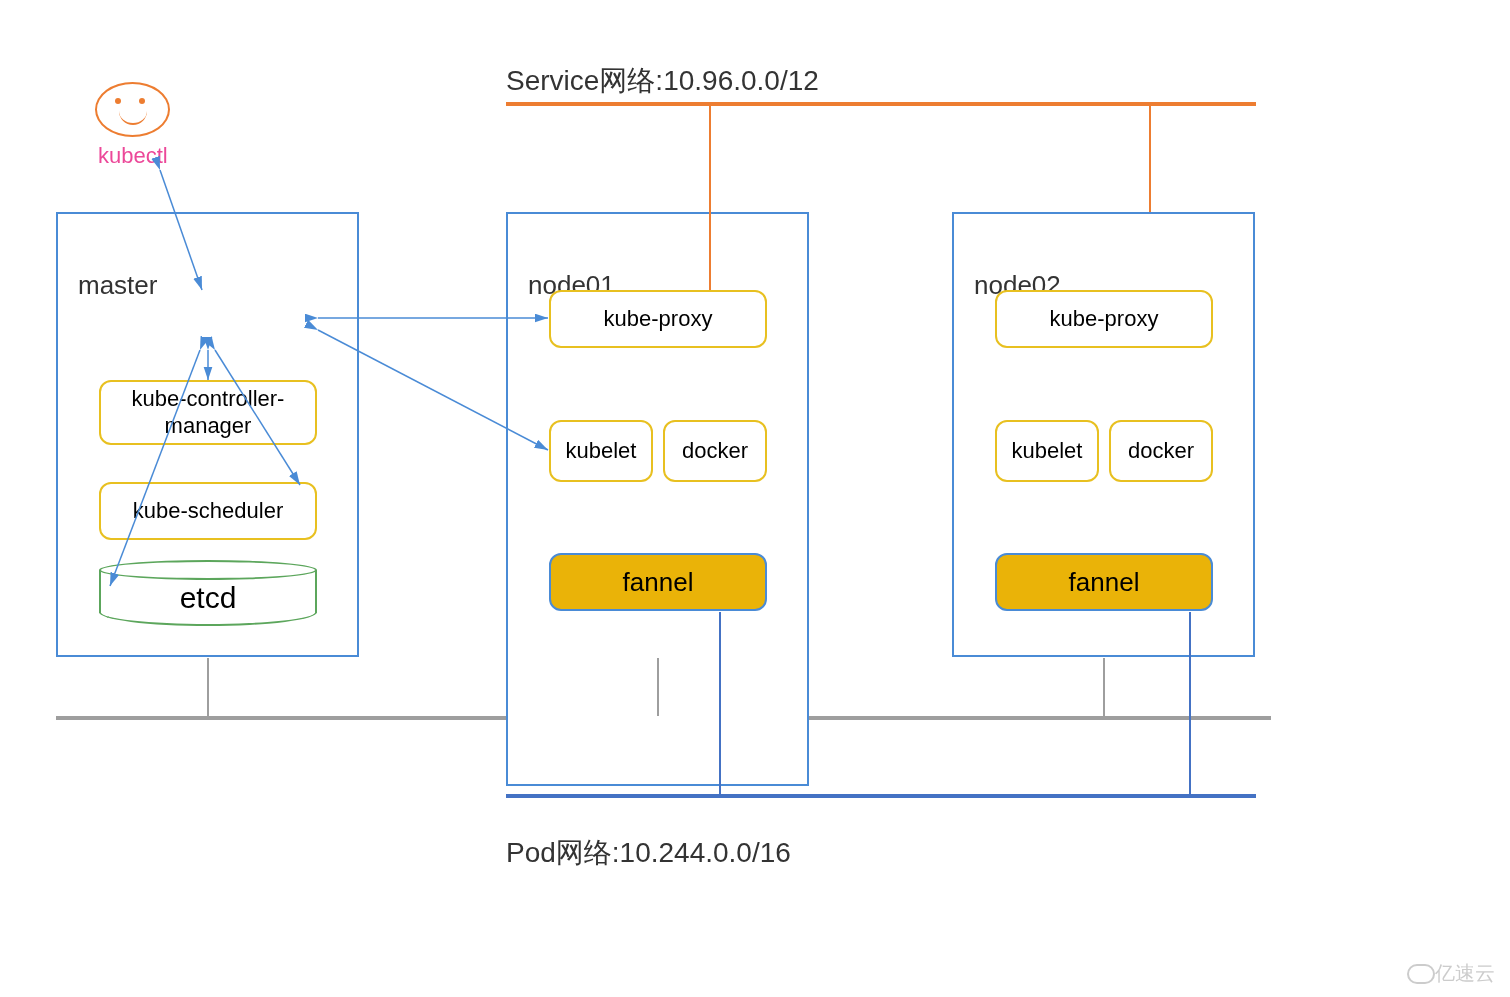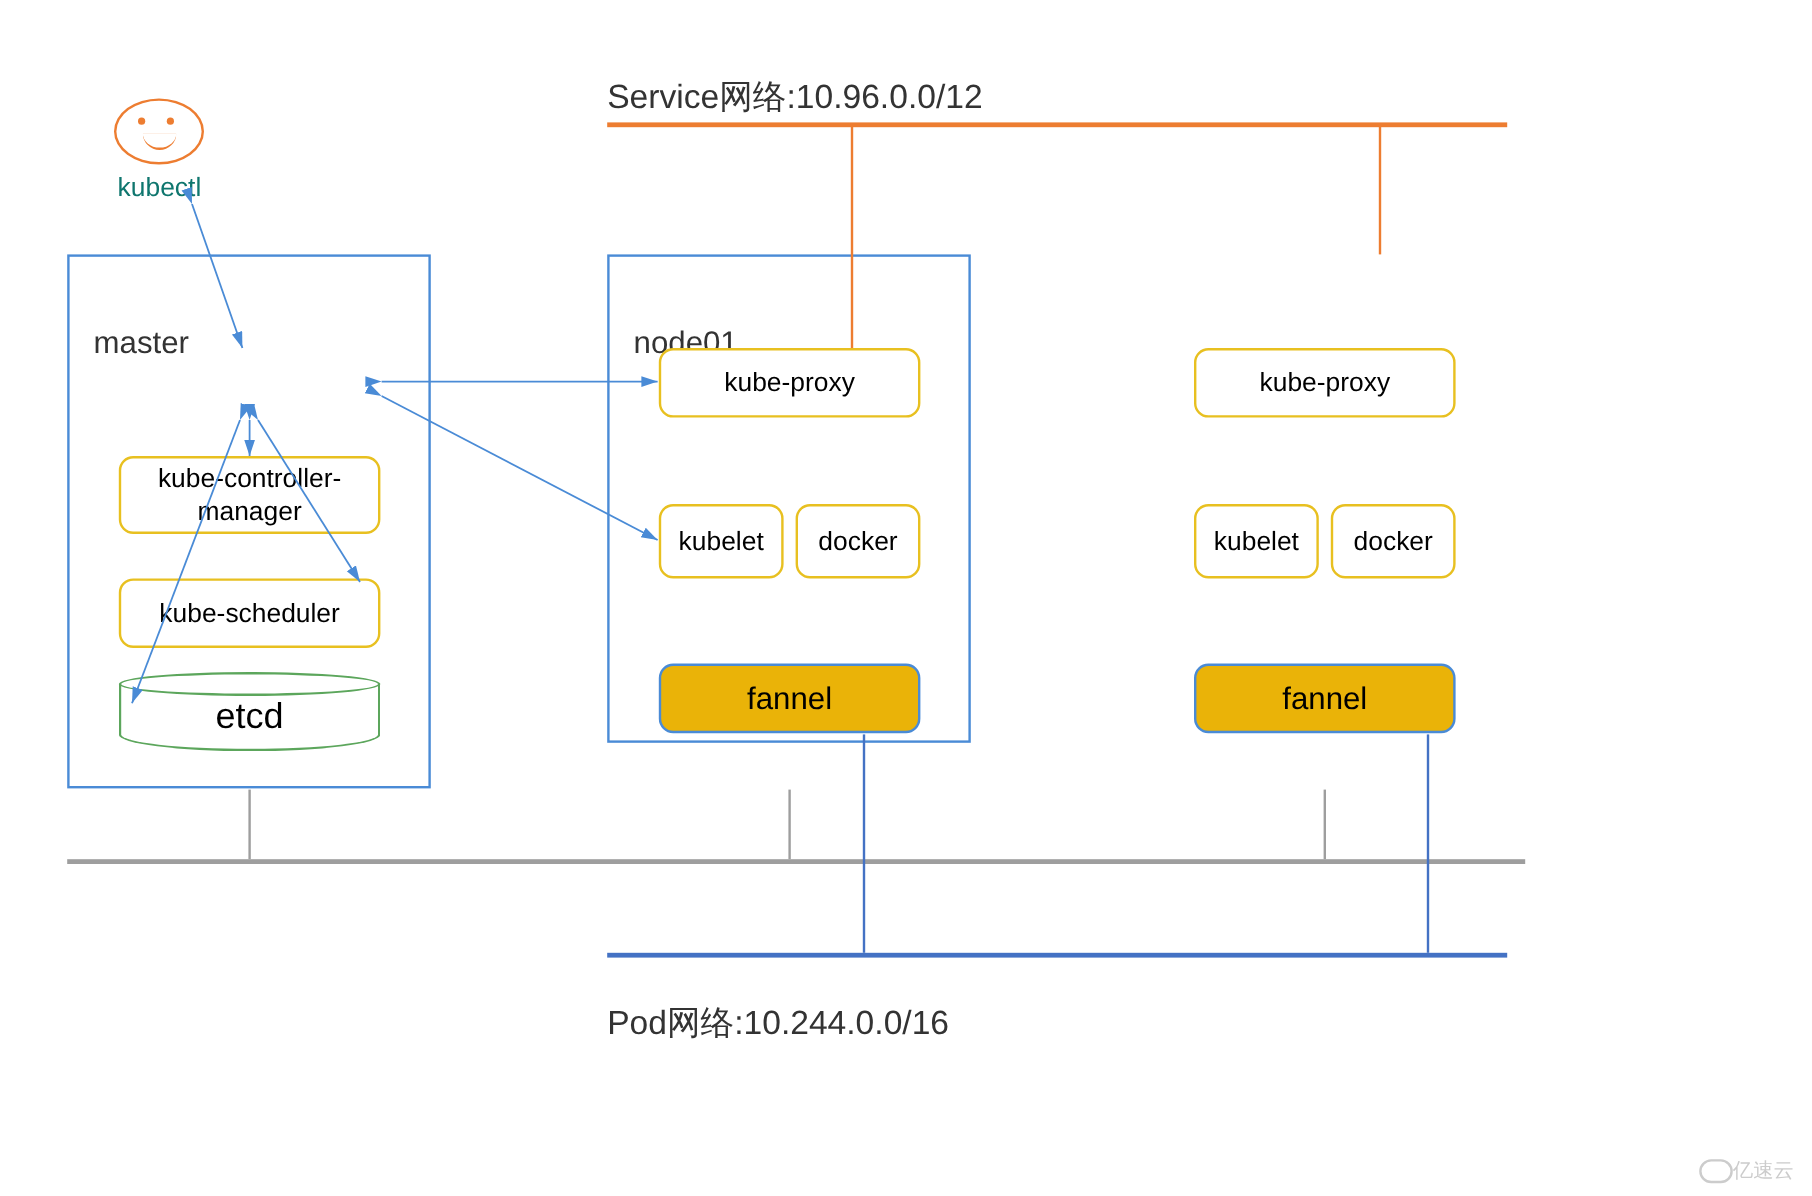--- a/index.html
+++ b/index.html
@@ -11,21 +11,21 @@
       position: relative;
     }
     .canvas {
       position: absolute;
       width: 100%;
       height: 100%;
     }
     .text-label {
       position: absolute;
       font-size: 22px;
-      color: #0f766e;
+      color: #ec4899;
       white-space: nowrap;
     }
     .network-label {
       position: absolute;
       font-size: 28px;
       color: #333;
       font-weight: 500;
     }
     .node-box {
       position: absolute;
@@ -101,21 +101,21 @@
     }
     .hline {
       position: absolute;
       height: 4px;
     }
     .watermark {
       position: absolute;
       bottom: 10px;
       right: 15px;
       color: #ccc;
-      font-size: 17px;
+      font-size: 20px;
       display: flex;
       align-items: center;
       gap: 0;
     }
     .watermark-icon {
       width: 28px;
       height: 20px;
       border: 2px solid #ccc;
       border-radius: 10px;
       position: relative;
@@ -149,28 +149,31 @@
   </div>
   <div class="component" style="left:99px; top:380px; width:218px; height:65px;">kube-controller-manager</div>
   <div class="component" style="left:99px; top:482px; width:218px; height:58px;">kube-scheduler</div>
 
   <div style="position:absolute; left:99px; top:570px; width:218px; height:56px;">
     <div style="position:absolute; width:100%; height:100%; border:2px solid #5ca65c; border-top:none; border-radius: 0 0 110px 110px / 0 0 14px 14px;"></div>
     <div style="position:absolute; width:100%; height:20px; top:-10px; border:2px solid #5ca65c; border-radius:50%; background:#fff;"></div>
     <div class="etcd-label">etcd</div>
   </div>
 
-  <div class="node-box" style="left:506px; top:212px; width:303px; height:407px;">
+  <div class="node-box" style="left:506px; top:212px; width:303px; height:574px;">
     <div class="node-title">node01</div>
   </div>
   <div class="component" style="left:549px; top:290px; width:218px; height:58px;">kube-proxy</div>
   <div class="component" style="left:549px; top:420px; width:104px; height:62px;">kubelet</div>
   <div class="component" style="left:663px; top:420px; width:104px; height:62px;">docker</div>
   <div class="component-blue" style="left:549px; top:553px; width:218px; height:58px;">fannel</div>
 
+  <div class="node-box" style="left:952px; top:212px; width:303px; height:445px;">
+    <div class="node-title">node02</div>
+  </div>
   <div class="component" style="left:995px; top:290px; width:218px; height:58px;">kube-proxy</div>
   <div class="component" style="left:995px; top:420px; width:104px; height:62px;">kubelet</div>
   <div class="component" style="left:1109px; top:420px; width:104px; height:62px;">docker</div>
   <div class="component-blue" style="left:995px; top:553px; width:218px; height:58px;">fannel</div>
 
   <svg class="overlay">
     <defs>
       <marker id="arrow-blue" markerWidth="10" markerHeight="10" refX="9" refY="3" orient="auto" markerUnits="strokeWidth">
         <path d="M0,0 L0,6 L9,3 z" fill="#4a8bd6"></path>
       </marker>

